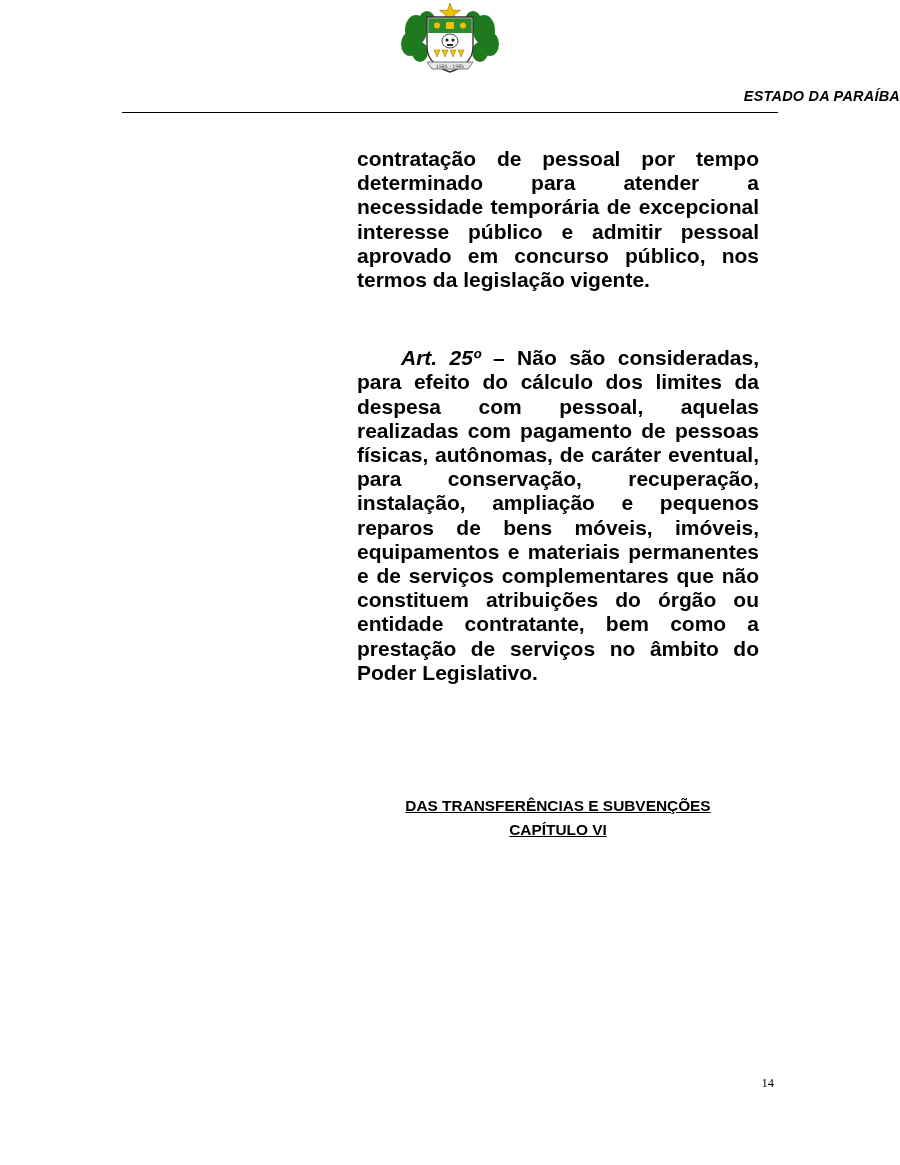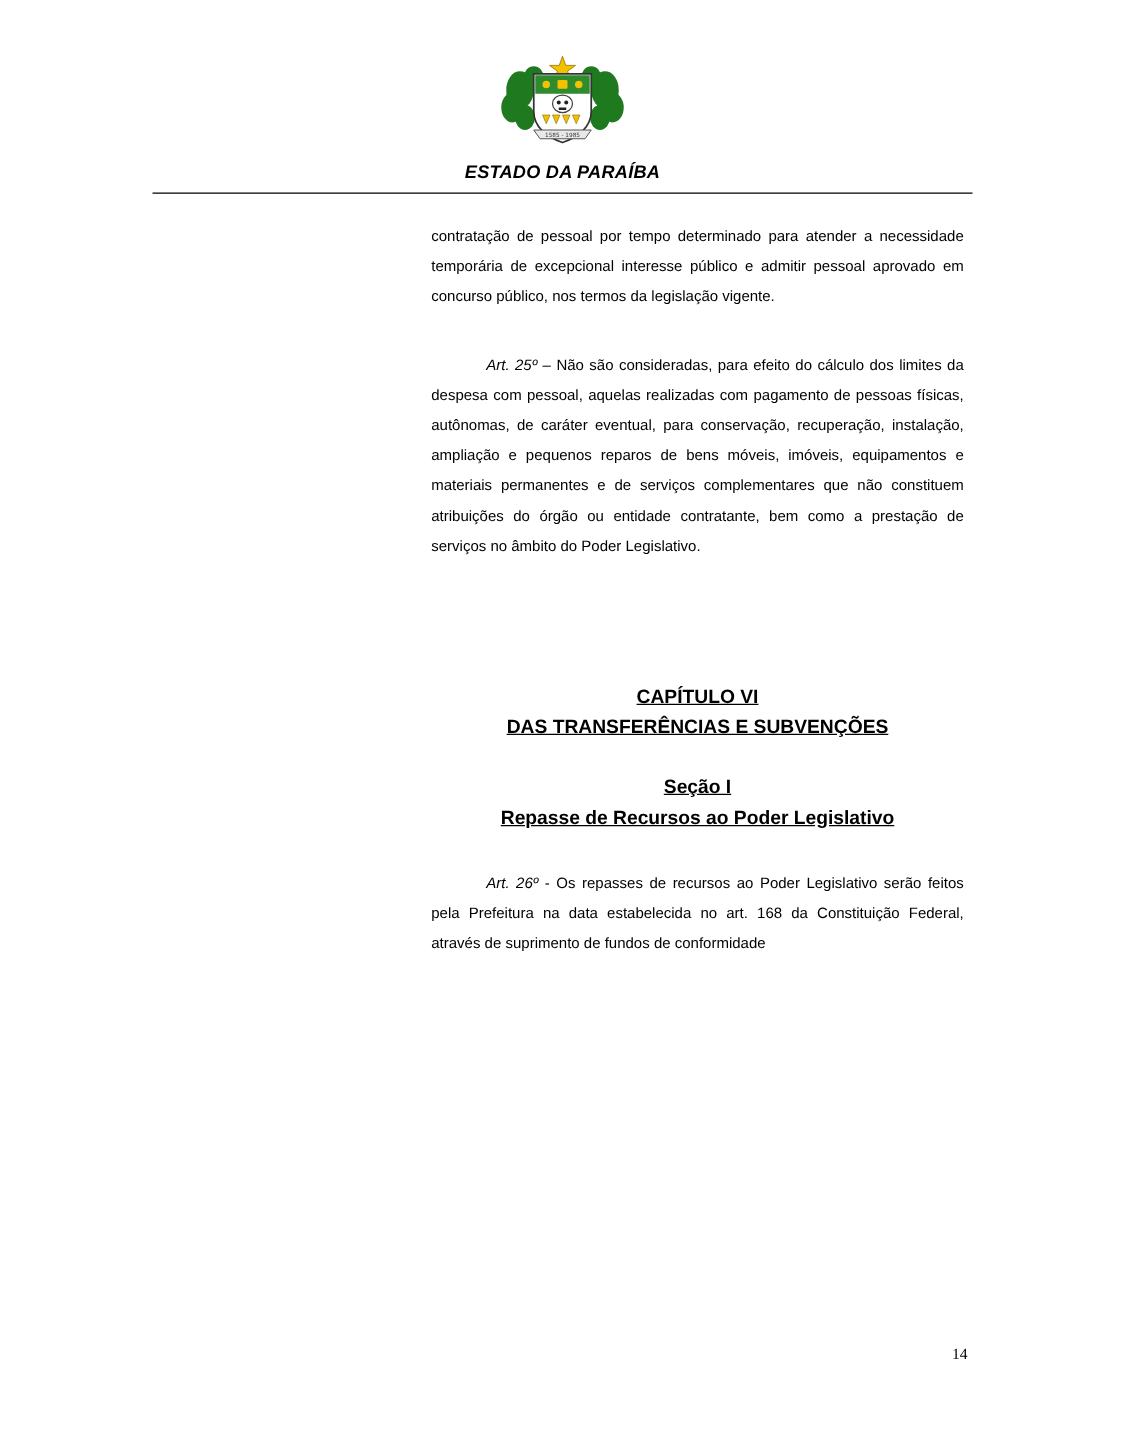--- a/index.html
+++ b/index.html
@@ -17,22 +17,21 @@
   }
   .page {
     position: relative;
     width: 900px;
     height: 1165px;
     box-sizing: border-box;
   }
 
   
   .header {
-    padding-top: 42px;
-    text-align: center;
+    text-align: right;
   }
   .crest {
     width: 112px;
     height: 80px;
     margin: 0 auto 6px auto;
     display: block;
   }
   .header-lines {
     font-style: italic;
     font-weight: bold;
@@ -45,25 +44,25 @@
     margin: 6px 122px 0 122px;
   }
 
   
   .content {
     margin-left: 342px;
     margin-right: 126px;
     padding-top: 19px;
   }
   p.just {
-    margin: 3px;
+    margin: 15px;
     text-align: justify;
     text-justify: inter-word;
-    font-weight: normal;
-    font-size: 12px;
+    font-weight: bold;
+    font-size: 21px;
     line-height: 24.2px;
   }
   p.just.indent {
     text-indent: 44px;
   }
   .gap-sm { height: 24px; }
   .gap-lg { height: 94px; }
 
   .art-label {
     font-style: italic;
@@ -154,32 +153,27 @@
 
     <p class="just">contratação de pessoal por tempo determinado para atender a necessidade temporária de excepcional interesse público e admitir pessoal aprovado em concurso público, nos termos da legislação vigente.</p>
 
     <div class="gap-sm"></div>
 
     <p class="just indent"><span class="art-label">Art. 25º</span><span> – Não são consideradas, para efeito do cálculo dos limites da despesa com pessoal, aquelas realizadas com pagamento de pessoas físicas, autônomas, de caráter eventual, para conservação, recuperação, instalação, ampliação e pequenos reparos de bens móveis, imóveis, equipamentos e materiais permanentes e de serviços complementares que não constituem atribuições do órgão ou entidade contratante, bem como a prestação de serviços no âmbito do Poder Legislativo.</span></p>
 
     <div class="gap-lg"></div>
 
     <div class="center-block">
+      <div class="heading-row"><span class="heading">DAS TRANSFERÊNCIAS E SUBVENÇÕES</span></div>
       <div class="heading-row"><span class="heading">CAPÍTULO VI</span></div>
-      <div class="heading-row"><span class="heading">DAS TRANSFERÊNCIAS E SUBVENÇÕES</span></div>
     </div>
 
     <div class="gap-sm"></div>
 
-    <div class="center-block">
-      <div class="heading-row"><span class="heading">Seção I</span></div>
-      <div class="heading-row"><span class="heading">Repasse de Recursos ao Poder Legislativo</span></div>
-    </div>
 
     <div class="gap-sm"></div>
 
-    <p class="just indent"><span class="art-label">Art. 26º</span><span> - Os repasses de recursos ao Poder Legislativo serão feitos pela Prefeitura na data estabelecida no art. 168 da Constituição Federal, através de suprimento de fundos de conformidade</span></p>
 
   </div>
 
   <div class="page-number">14</div>
 
 </div>
 
 </body></html>

